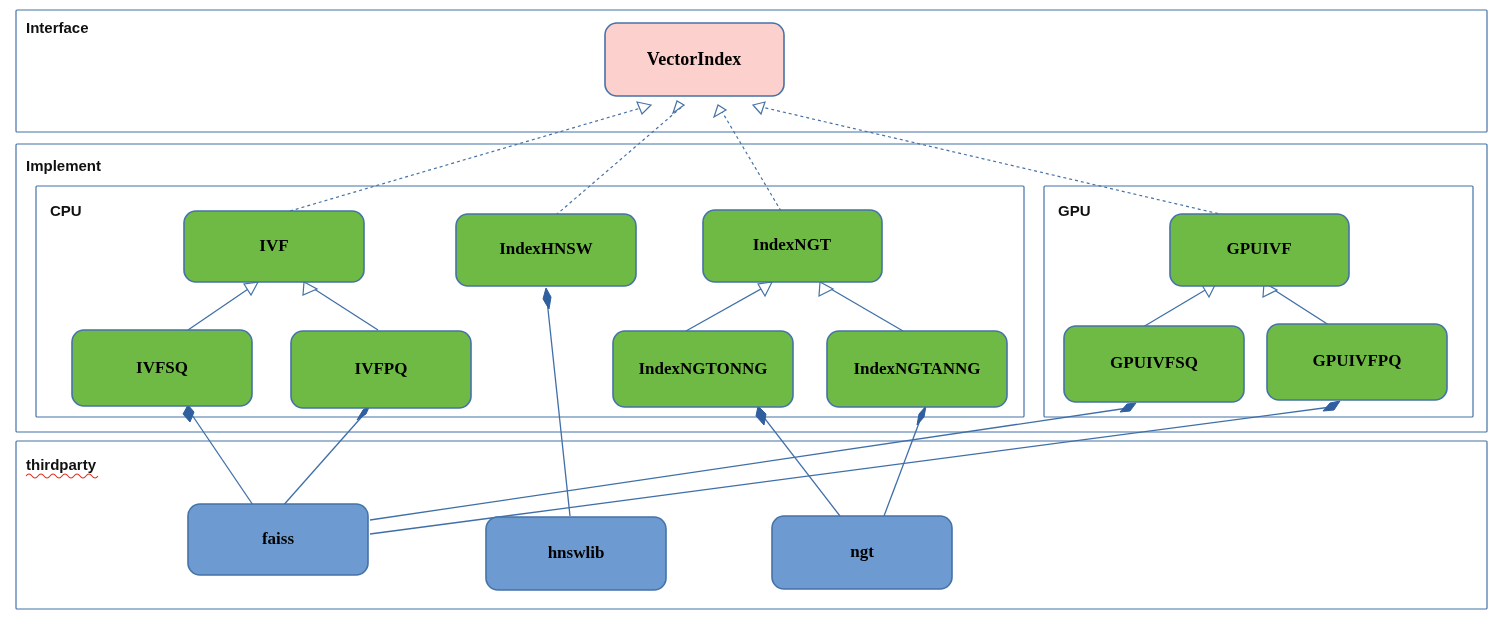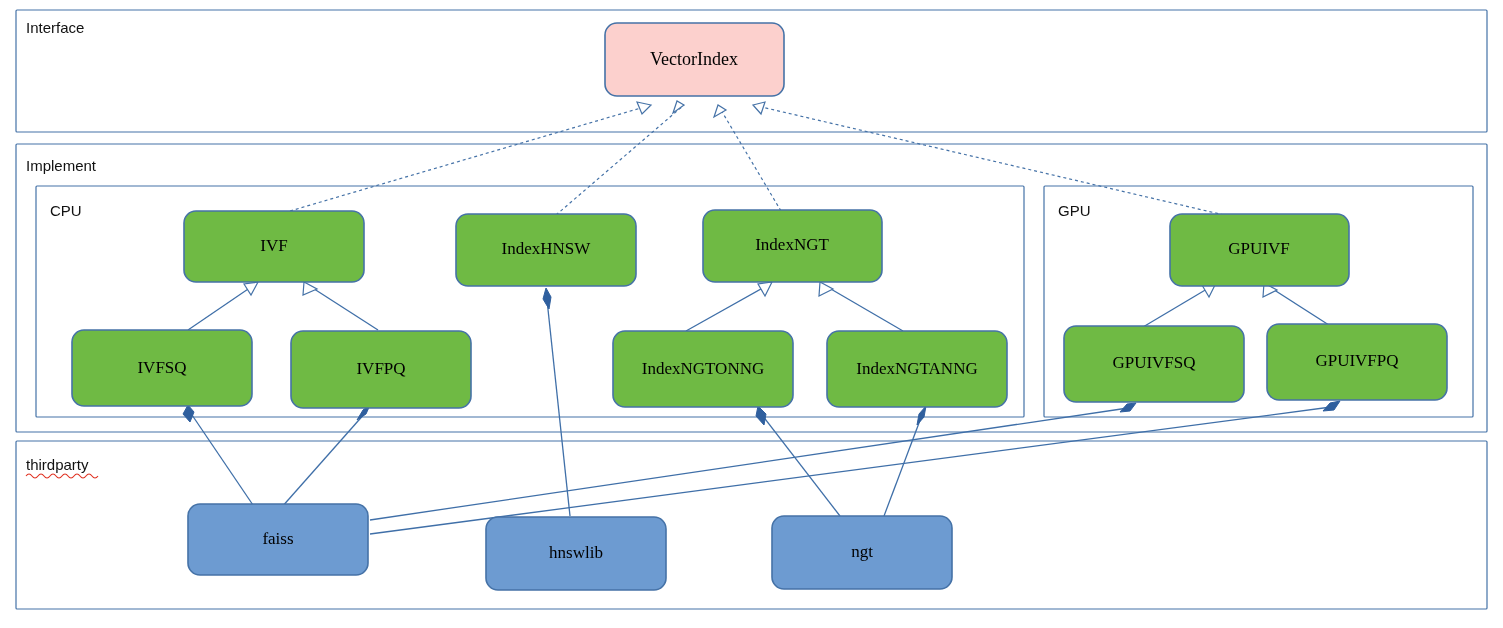--- a/index.html
+++ b/index.html
@@ -1,21 +1,21 @@
 <!DOCTYPE html>
 <html><head>
 <meta charset="utf-8">
 <title>Vector Index Architecture Diagram</title>
 <style>
   html,body{margin:0;padding:0;background:#ffffff;}
   body{
     font-family:"Liberation Sans", sans-serif;
     width:1503px;height:628px;overflow:hidden;
   }
-  #diagram-root{position:relative;width:1503px;height:628px;}
+  #diagram-root{position:relative;width:1503px;height:628px;font-weight:bold;}
   svg#diagram-svg{display:block;width:1503px;height:628px;}
   .grp-label{
     font-family:"Liberation Sans", sans-serif;
     font-size:15px;fill:#111111;
   }
   .node-label{
     font-family:"Liberation Serif", serif;
     font-size:17px;fill:#000000;
     text-anchor:middle;dominant-baseline:middle;
   }

